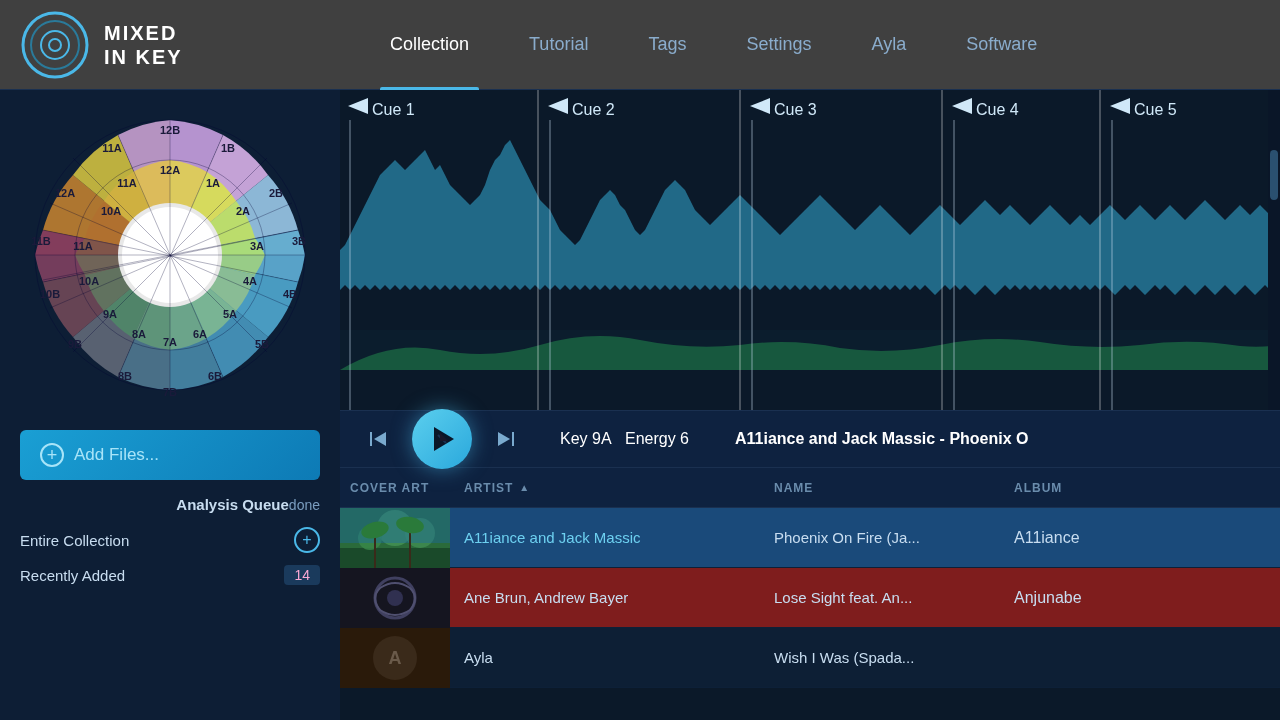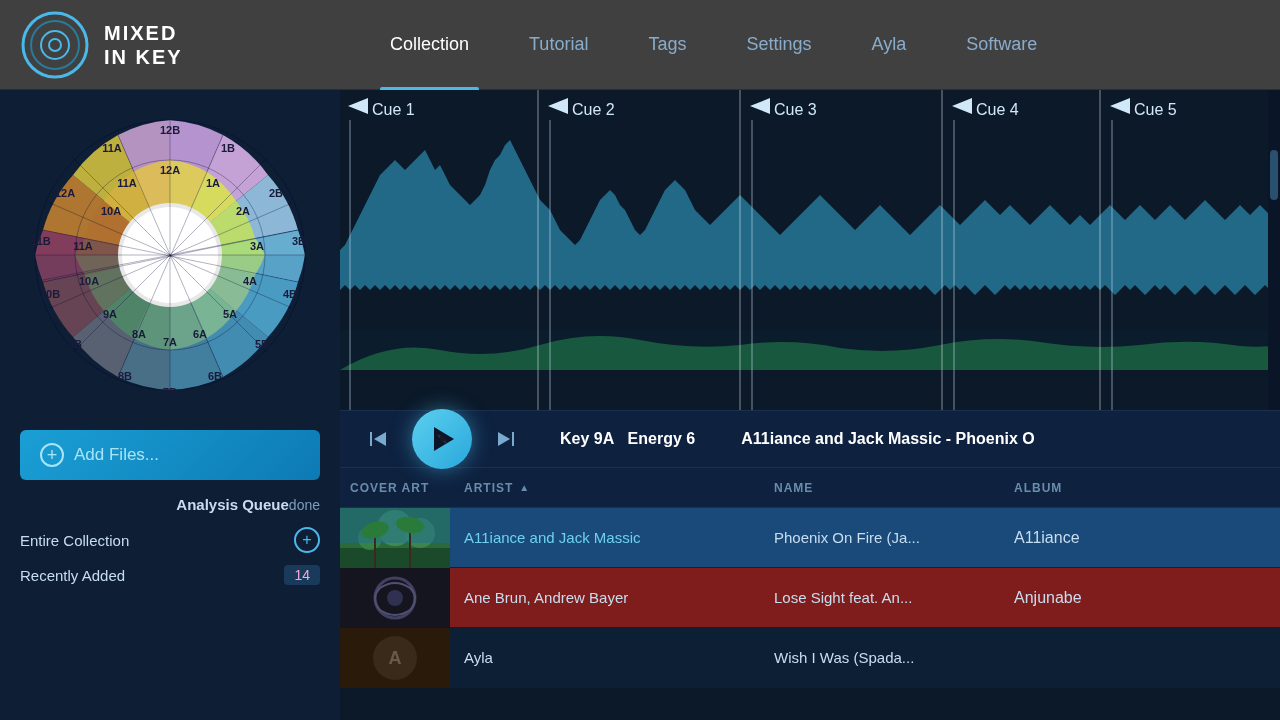--- a/index.html
+++ b/index.html
@@ -226,21 +226,21 @@
       border-style: solid;
       border-width: 12px 0 12px 20px;
       border-color: transparent transparent transparent #0a1628;
       margin-left: 4px;
     }
     .key-energy {
       margin-left: 20px;
       font-size: 16px;
       color: #8aaccc;
     }
-    .key-energy span { color: #fff; font-weight: 700; margin-top: 16px; }
+    .key-energy span { color: #fff; font-weight: 400; margin-top: 16px; }
     .track-info {
       margin-left: 30px;
       font-size: 16px;
       color: #8aaccc;
     }
     .track-info span { color: #fff; font-weight: 700; }
 
     
     .track-list {
       flex: 1;

